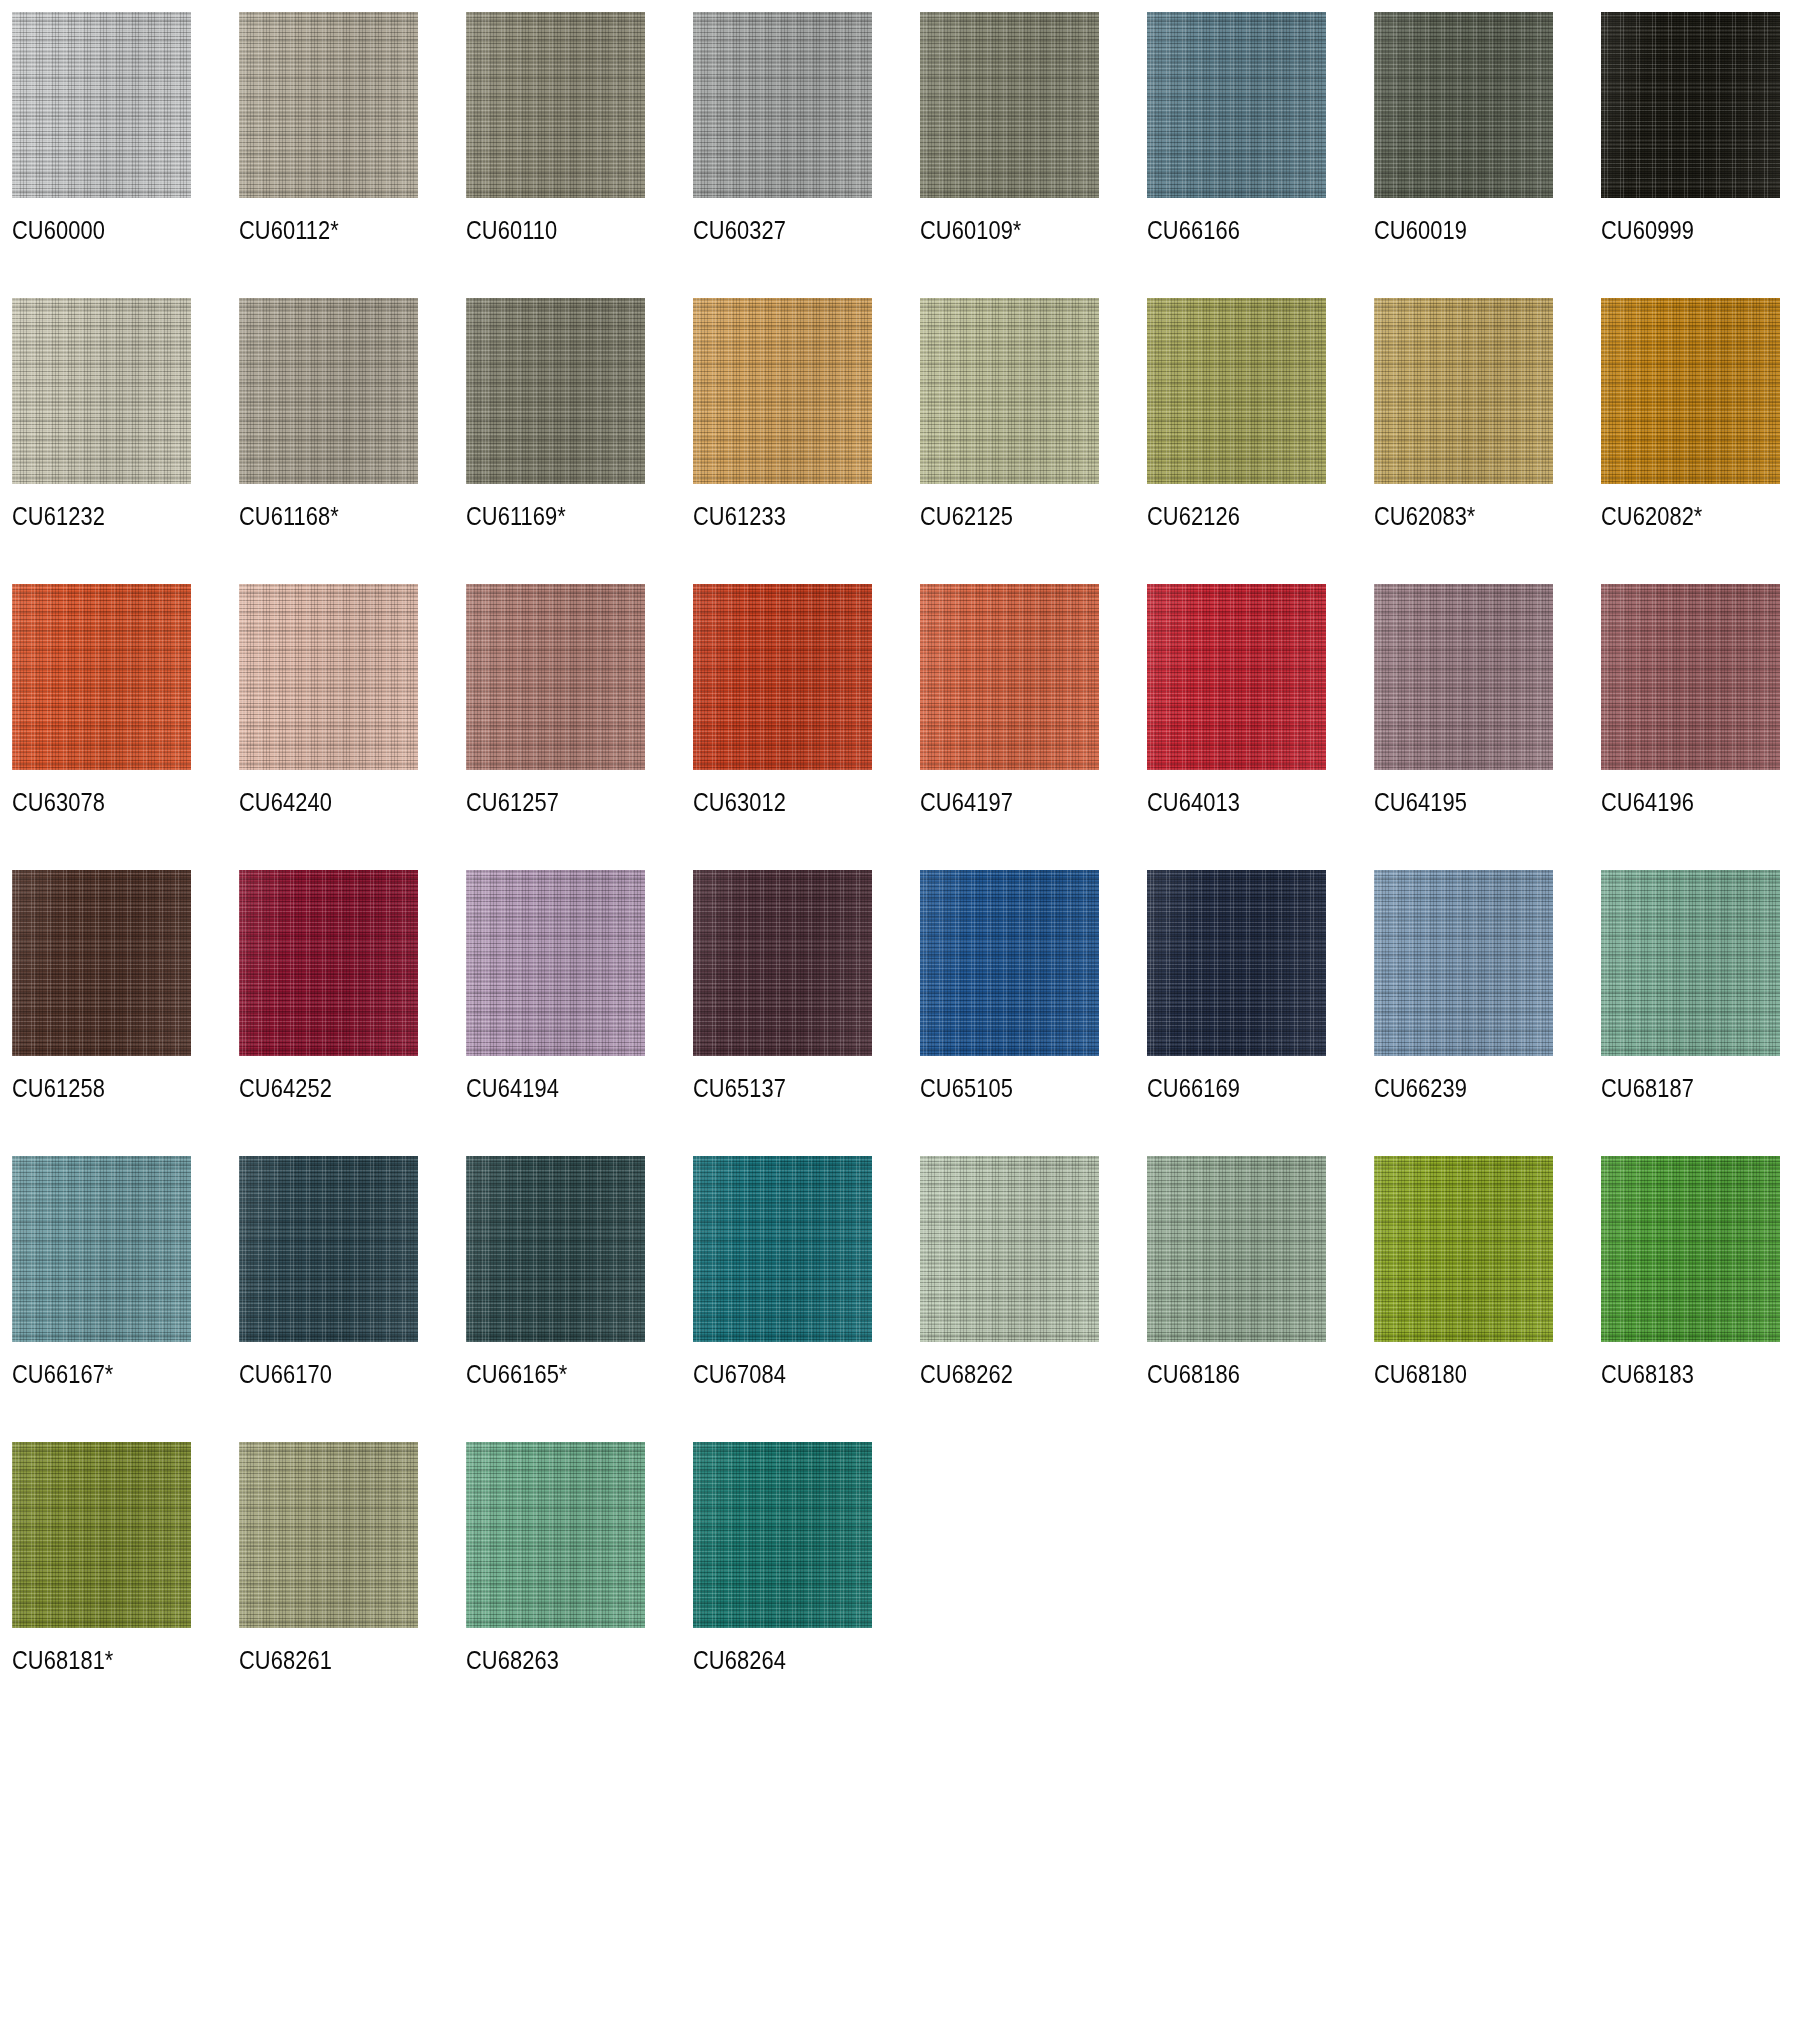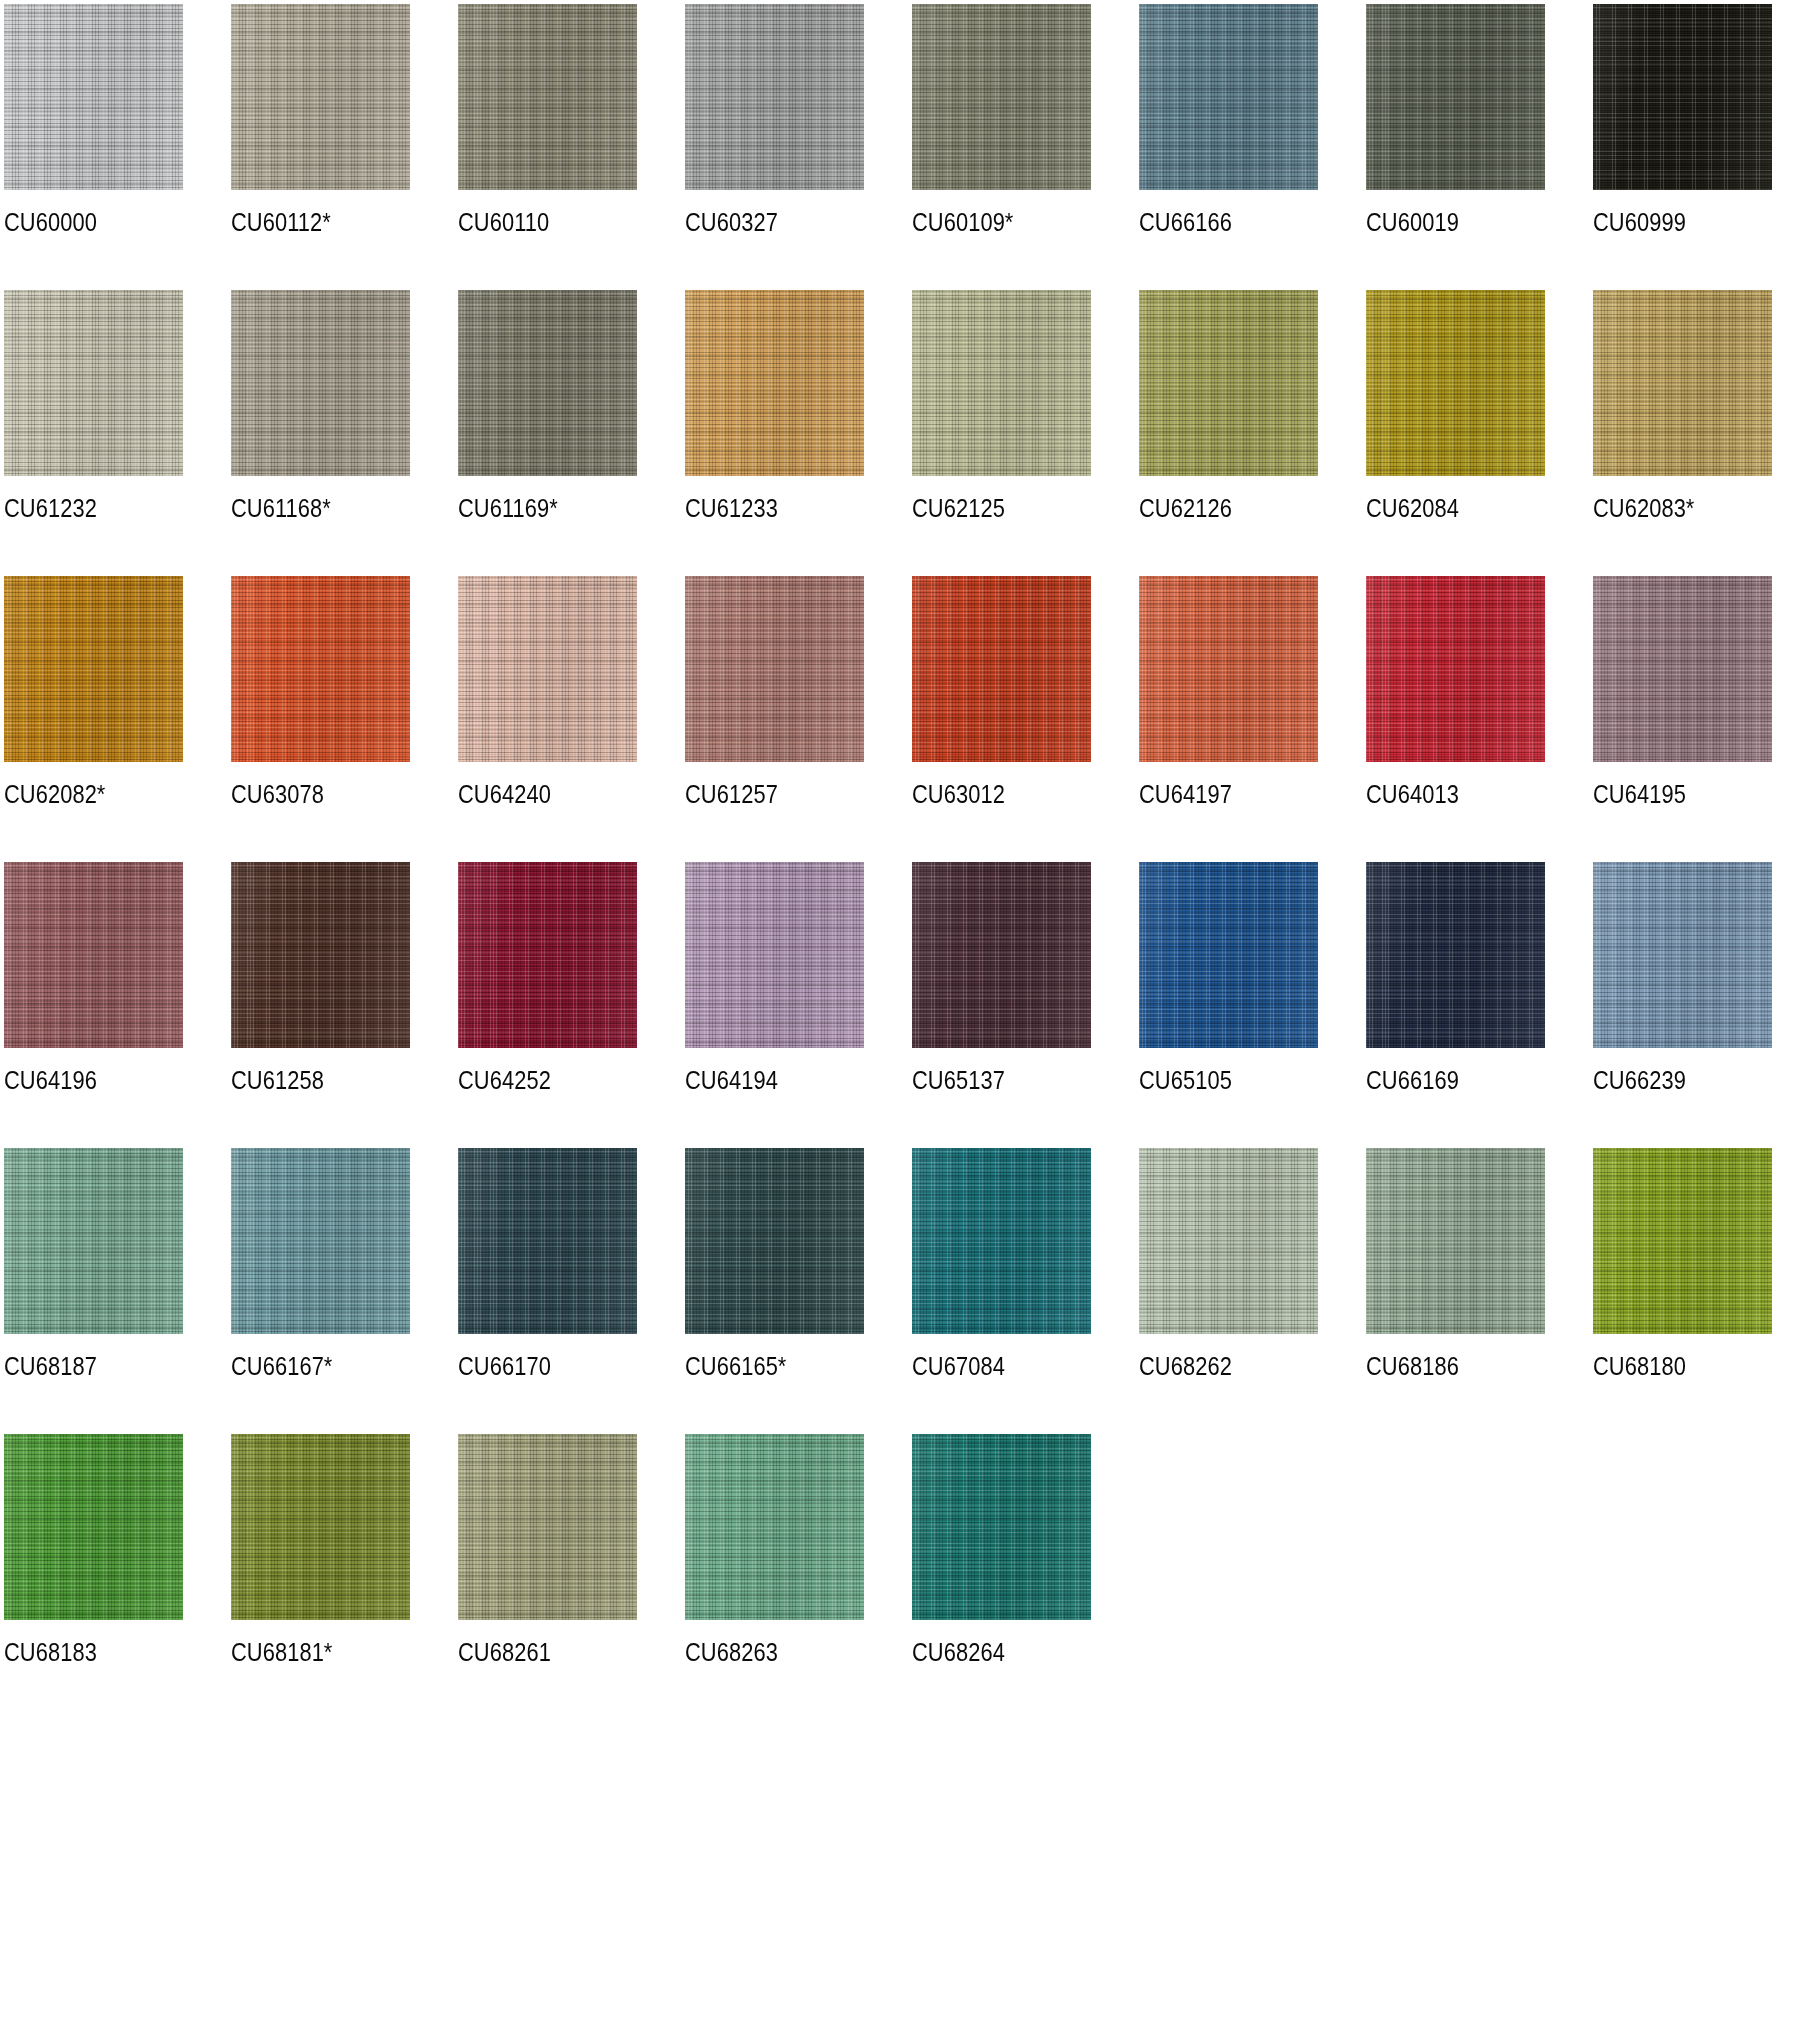--- a/index.html
+++ b/index.html
@@ -9,21 +9,21 @@
     width:1819px;
     background:#ffffff;
     font-family:"Liberation Sans", sans-serif;
   }
 
   #sheet {
     position:relative;
     width:1819px;
     height:2025px;
     background:#ffffff;
-    padding:4px;
+    padding:12px;
   }
 
   .grid {
     display:grid;
     grid-template-columns:repeat(8, 227px);
     grid-auto-rows:286px;
     width:1819px;
   }
 
   .cell {
@@ -199,27 +199,20 @@
         <div class="label">CU62125</div>
       </div>
       <div class="cell">
         <div class="swatch" style="background-color: rgb(165, 165, 87);">
           <div class="weave"></div>
           <div class="sheen"></div>
         </div>
         <div class="label">CU62126</div>
       </div>
       <div class="cell">
-        <div class="swatch" style="background-color: rgb(176, 154, 20);">
-          <div class="weave"></div>
-          <div class="sheen"></div>
-        </div>
-        <div class="label">CU62084</div>
-      </div>
-      <div class="cell">
         <div class="swatch" style="background-color: rgb(194, 166, 94);">
           <div class="weave"></div>
           <div class="sheen"></div>
         </div>
         <div class="label">CU62083*</div>
       </div>
       <div class="cell">
         <div class="swatch" style="background-color: rgb(195, 130, 15);">
           <div class="weave"></div>
           <div class="sheen"></div>

